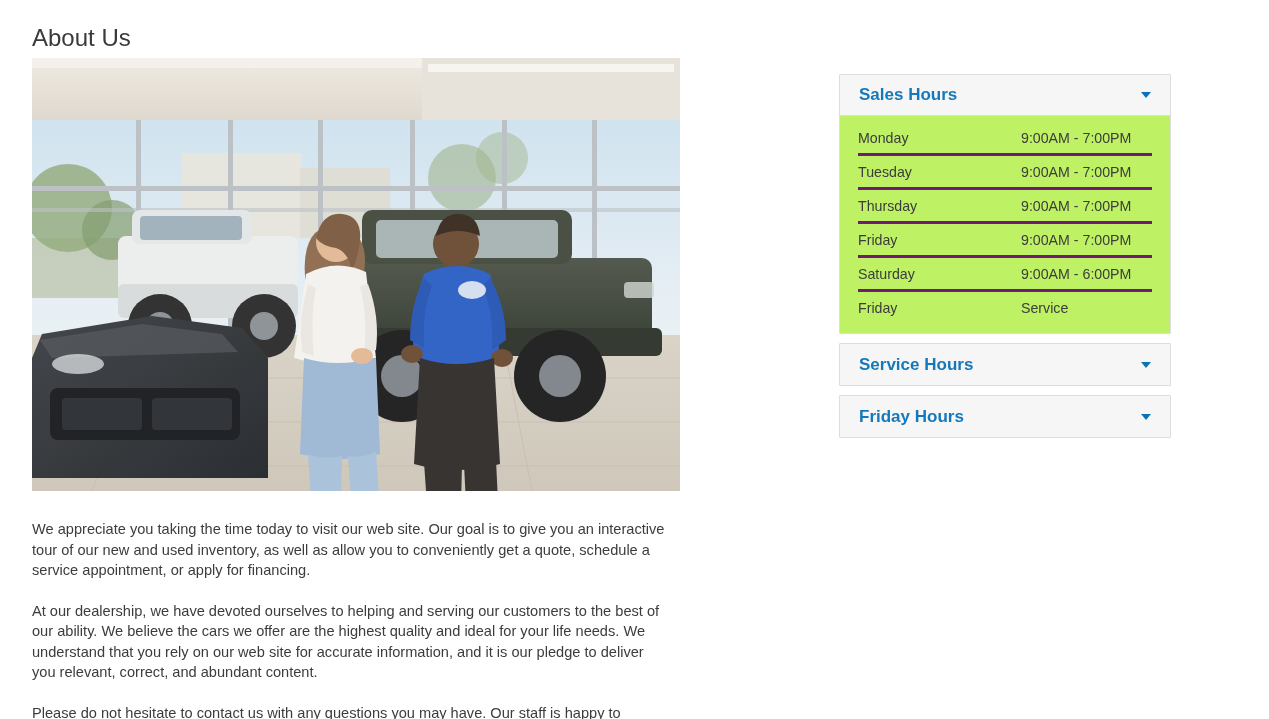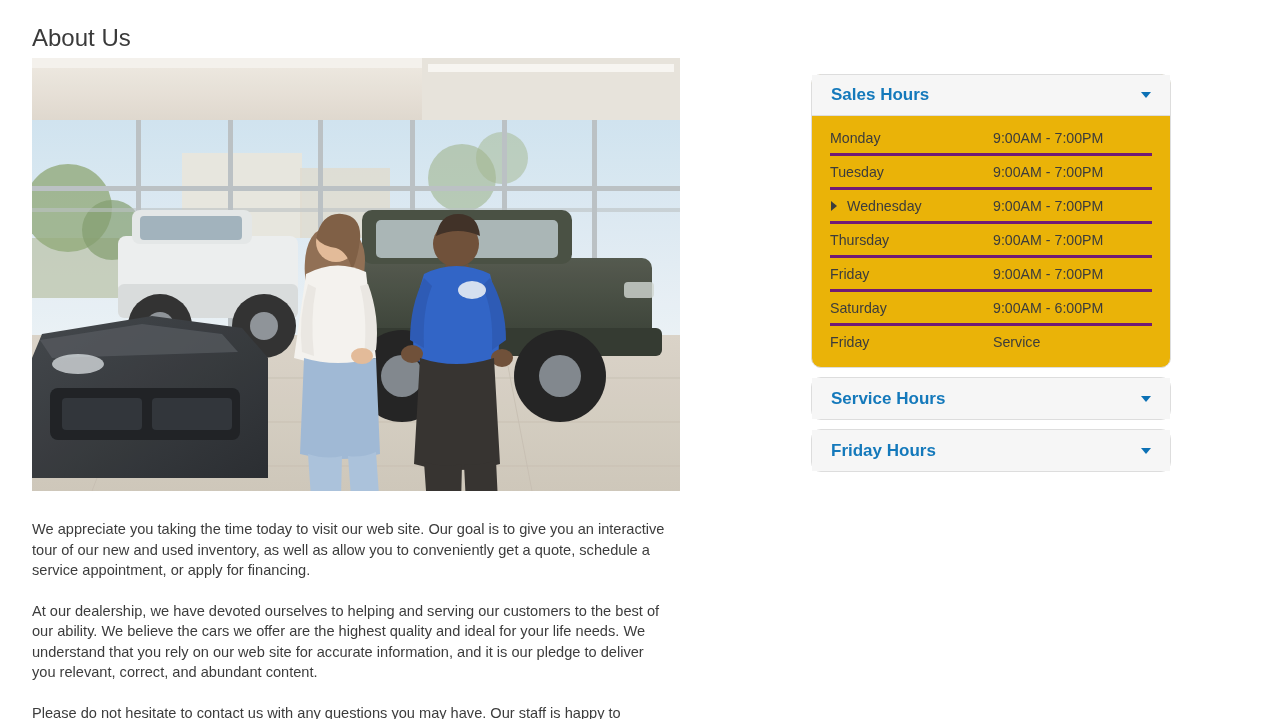--- a/index.html
+++ b/index.html
@@ -63,23 +63,24 @@
   
   .right-col {
     position: absolute;
     left: 811px;
     top: 74px;
     width: 360px;
   }
 
   .panel {
     border: 1px solid #dddddd;
-    background: #eab308;
+    background: #bef264;
     margin-bottom: 9px;
-    border-radius: 10px;
+    border-radius: 1px;
+    margin-left: 28px;
   }
   .panel-head {
     display: flex;
     align-items: center;
     justify-content: space-between;
     height: 41px;
     padding: 0 19px;
     background: #f6f6f6;
     border-bottom: 1px solid #dddddd;
     cursor: pointer;
@@ -286,27 +287,20 @@
         <table class="hours">
           <tbody>
             <tr>
               <td class="day">Monday</td>
               <td class="time">9:00AM - 7:00PM</td>
             </tr>
             <tr>
               <td class="day">Tuesday</td>
               <td class="time">9:00AM - 7:00PM</td>
             </tr>
-            <tr class="today">
-              <td class="day">
-                <span class="today-marker"></span>
-                <span>Wednesday</span>
-              </td>
-              <td class="time">9:00AM - 7:00PM</td>
-            </tr>
             <tr>
               <td class="day">Thursday</td>
               <td class="time">9:00AM - 7:00PM</td>
             </tr>
             <tr>
               <td class="day">Friday</td>
               <td class="time">9:00AM - 7:00PM</td>
             </tr>
             <tr>
               <td class="day">Saturday</td>

